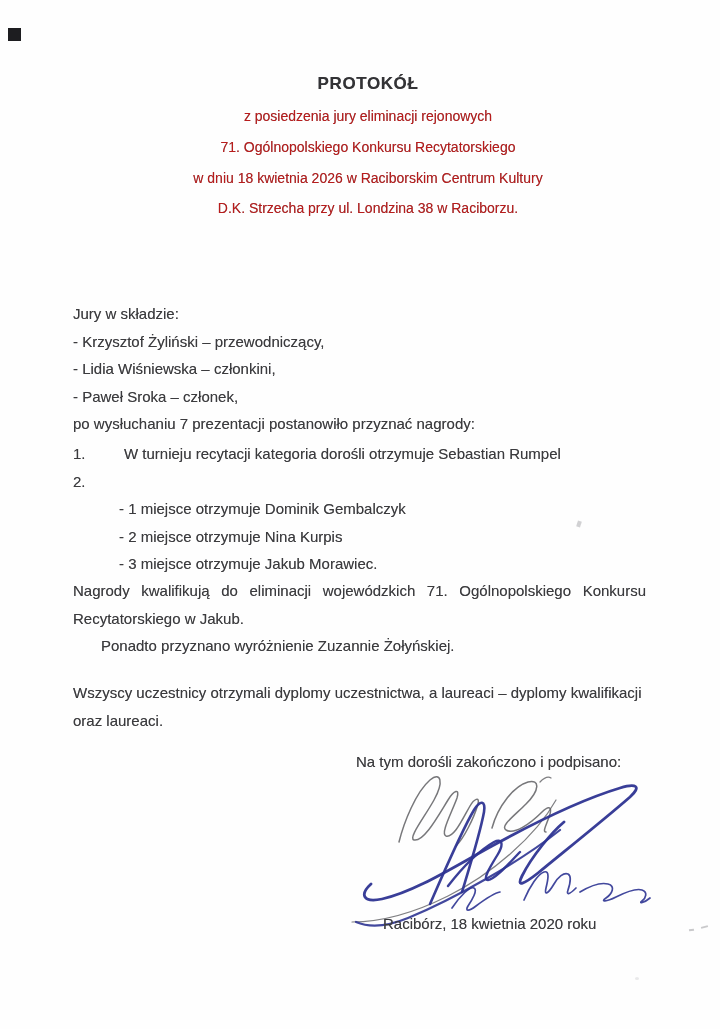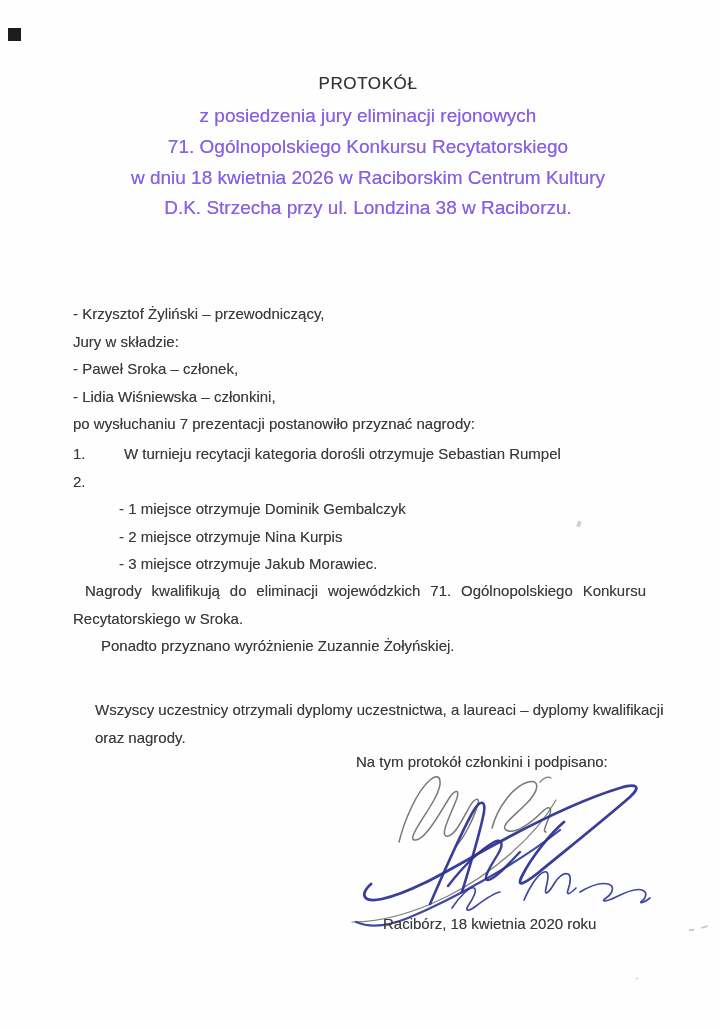--- a/index.html
+++ b/index.html
@@ -10,43 +10,43 @@
     margin:0 auto;
     background:#fefefe;
     font-family:"Liberation Sans", sans-serif;
     color:#3b3b3e;
     overflow:hidden;
     text-shadow:0 0 0.5px rgba(60,60,62,0.55);
   }
   
   .doc-title {
     position:absolute; top:74px; left:16px; width:704px;
-    text-align:center; font-size:17px; font-weight:400; letter-spacing:0.6px;
+    text-align:center; font-size:17px; font-weight:700; letter-spacing:0.6px;
     color:#333336;
   }
   .doc-subtitles {
     position:absolute; top:101px; left:16px; width:704px;
-    text-align:center; font-size:19px; line-height:30.8px;
-    color:#8b5cf6;
+    text-align:center; font-size:14px; line-height:30.8px;
+    color:#b91c1c;
   }
   
   .body-block {
     position:absolute; left:73px; width:573px;
     font-size:15px; line-height:27.5px;
   }
   .jury-block   { top:300px; }
   .decision-line{ top:410px; }
   .awards-block { top:440px; }
   .award-row { display:flex; }
   .award-num { width:51px; flex:0 0 51px; }
   .award-places { margin-left:46px; }
   .qualification-block { top:577px; }
-  .justify-line { text-align:justify; text-align-last:justify;margin-left:12px; }
+  .justify-line { text-align:justify; text-align-last:justify; }
   .distinction-line { top:632px;margin-left:28px; }
-  .diplomas-block { top:696px;margin-left:22px; }
+  .diplomas-block { top:679px; }
   .line { white-space:nowrap; }
   
   .closing-line {
     position:absolute; left:356px; top:752px;
     font-size:15px; line-height:20px; white-space:nowrap;
   }
   .date-line {
     position:absolute; left:383px; top:914px;
     font-size:15px; line-height:20px; white-space:nowrap;
   }
@@ -75,24 +75,24 @@
 
   <div class="doc-title">PROTOKÓŁ</div>
   <div class="doc-subtitles">
     <div class="line">z posiedzenia jury eliminacji rejonowych</div>
     <div class="line">71. Ogólnopolskiego Konkursu Recytatorskiego</div>
     <div class="line">w dniu 18 kwietnia 2026 w Raciborskim Centrum Kultury</div>
     <div class="line">D.K. Strzecha przy ul. Londzina 38 w Raciborzu.</div>
   </div>
 
   <div class="body-block jury-block">
+    <div class="line">Jury w składzie:</div>
     <div class="line">- Krzysztof Żyliński – przewodniczący,</div>
-    <div class="line">Jury w składzie:</div>
+    <div class="line">- Lidia Wiśniewska – członkini,</div>
     <div class="line">- Paweł Sroka – członek,</div>
-    <div class="line">- Lidia Wiśniewska – członkini,</div>
   </div>
 
   <div class="body-block decision-line line">po wysłuchaniu 7 prezentacji postanowiło przyznać nagrody:</div>
 
   <div class="body-block awards-block">
     <div class="award-row">
       <span class="award-num">1.</span>
       <span class="line">W turnieju recytacji kategoria dorośli otrzymuje Sebastian Rumpel</span>
     </div>
     <div class="award-row">
@@ -100,31 +100,31 @@
     </div>
     <div class="award-places">
       <div class="line">- 1 miejsce otrzymuje Dominik Gembalczyk</div>
       <div class="line">- 2 miejsce otrzymuje Nina Kurpis</div>
       <div class="line">- 3 miejsce otrzymuje Jakub Morawiec.</div>
     </div>
   </div>
 
   <div class="body-block qualification-block">
     <div class="justify-line">Nagrody kwalifikują do eliminacji wojewódzkich 71. Ogólnopolskiego Konkursu</div>
-    <div class="line">Recytatorskiego w Sroka.</div>
+    <div class="line">Recytatorskiego w Jakub.</div>
   </div>
 
   <div class="body-block distinction-line line">Ponadto przyznano wyróżnienie Zuzannie Żołyńskiej.</div>
 
   <div class="body-block diplomas-block">
     <div class="line">Wszyscy uczestnicy otrzymali dyplomy uczestnictwa, a laureaci – dyplomy kwalifikacji</div>
-    <div class="line">oraz nagrody.</div>
+    <div class="line">oraz laureaci.</div>
   </div>
 
-  <div class="closing-line">Na tym protokół członkini i podpisano:</div>
+  <div class="closing-line">Na tym dorośli zakończono i podpisano:</div>
 
   <svg class="signatures-svg" width="440" height="170" viewBox="260 760 440 170">
 
     <g fill="none" stroke-linecap="round">
       <path stroke-width="1.5" opacity="0.85" d="M399,842 C404,822 416,792 430,780 C441,771 444,782 434,800 C424,818 408,838 414,840 C424,842 438,816 448,800 C454,790 460,788 457,798 C452,812 440,834 446,836 C454,838 462,820 470,806 C474,799 480,796 478,804 C474,818 464,838 456,846" stroke="#5f5f63"></path>
       <path stroke-width="1.5" opacity="0.85" d="M492,828 C498,806 514,786 528,782 C540,779 540,790 526,804 C514,816 500,826 506,830 C514,835 530,824 542,812 C548,806 552,806 550,814 C547,824 542,832 546,832" stroke="#5f5f63"></path>
       <path stroke-width="1.3" opacity="0.8" d="M540,782 C544,778 548,776 551,778" stroke="#5f5f63"></path>
       <path stroke-width="1.2" opacity="0.8" d="M556,800 C536,836 492,874 448,896 C414,913 380,922 352,922" stroke="#5f5f63"></path>
     </g>
 

